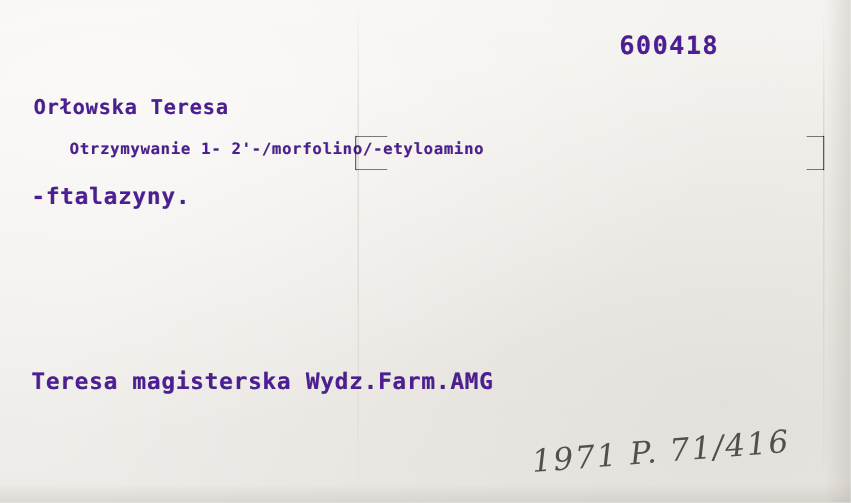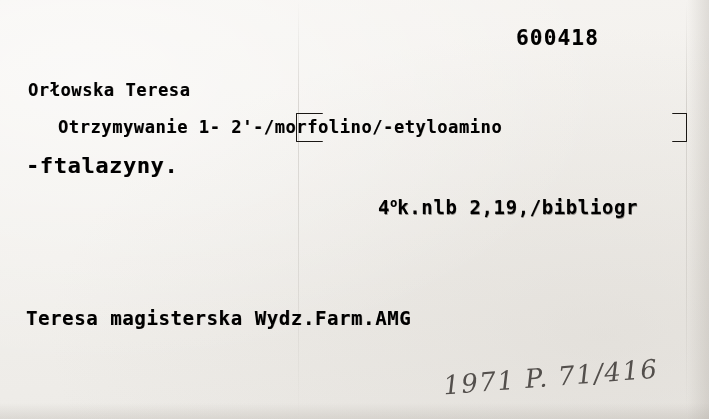--- a/index.html
+++ b/index.html
@@ -22,21 +22,21 @@
       radial-gradient(ellipse at 12% 18%, rgba(255,255,255,0.55), rgba(255,255,255,0) 60%),
       radial-gradient(ellipse at 85% 80%, rgba(208,203,196,0.35), rgba(255,255,255,0) 65%),
       linear-gradient(175deg, #f6f4f1 0%, #f1efeb 55%, #eceae6 100%);
   }
   .card {
     position: absolute;
     inset: 0;
   }
   .typed {
     position: absolute;
-    color: #000000;
+    color: #4c1d95;
     font-family: "DejaVu Sans Mono", monospace;
     font-weight: bold;
     letter-spacing: 0.6px;
     white-space: pre;
     text-shadow: 0.4px 0.3px 0 rgba(30,26,22,0.45);
   }
 
   
   #catalog-number {
     left: 516px;
@@ -45,26 +45,26 @@
     letter-spacing: 1.2px;
   }
   #author-line {
     left: 28px;
     top: 80px;
     font-size: 17px;
   }
   #title-line-1 {
     left: 58px;
     top: 117px;
-    font-size: 17px;
+    font-size: 13px;
   }
   #title-line-2 {
     left: 26px;
     top: 153px;
-    font-size: 22px;
+    font-size: 19px;
   }
   #place-year {
     left: 58px;
     top: 196px;
     font-size: 19px;
   }
   #collation {
     left: 378px;
     top: 196px;
     font-size: 19px;
@@ -156,21 +156,20 @@
   <div class="typed" id="author-line">Orłowska Teresa</div>
 
   <div class="typed" id="title-line-1">Otrzymywanie 1- 2'-/morfolino/-etyloamino</div>
 
   <div class="bracket-box" id="bracket-open"></div>
   <div class="bracket-box" id="bracket-close"></div>
 
   <div class="typed" id="title-line-2">-ftalazyny.</div>
 
 
-  <div class="typed" id="collation"><span>4</span><span class="sup">o</span><span>k.nlb 2,19,/bibliogr</span></div>
 
   <div class="typed" id="note-line">Teresa magisterska Wydz.Farm.AMG</div>
 
   <div id="handwritten-note">1971 P. 71/416</div>
 
   <div class="edge-shade-right"></div>
   <div class="edge-shade-bottom"></div>
 </div>
 
 </body></html>

